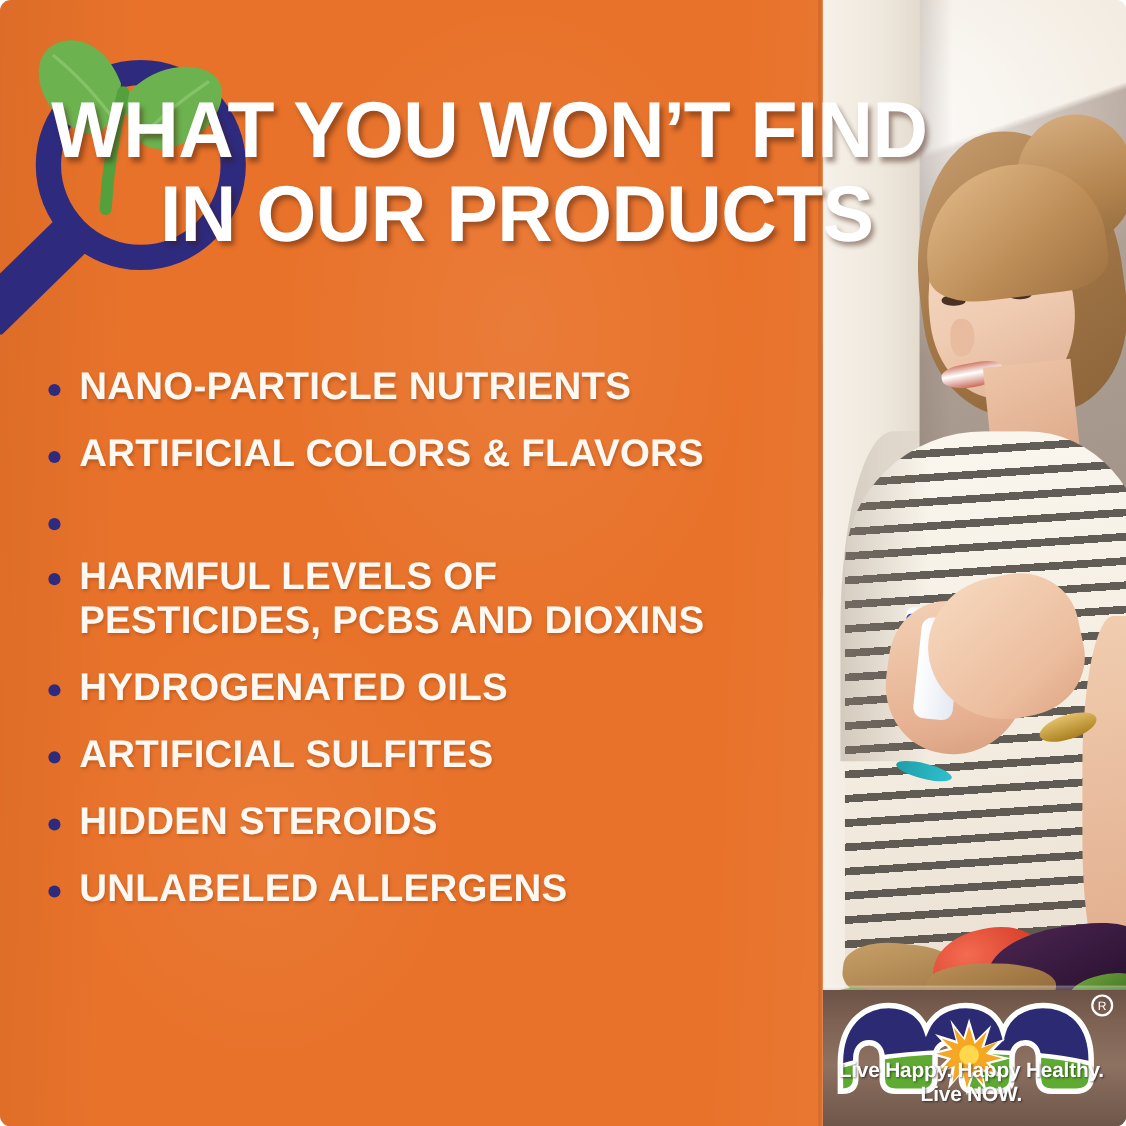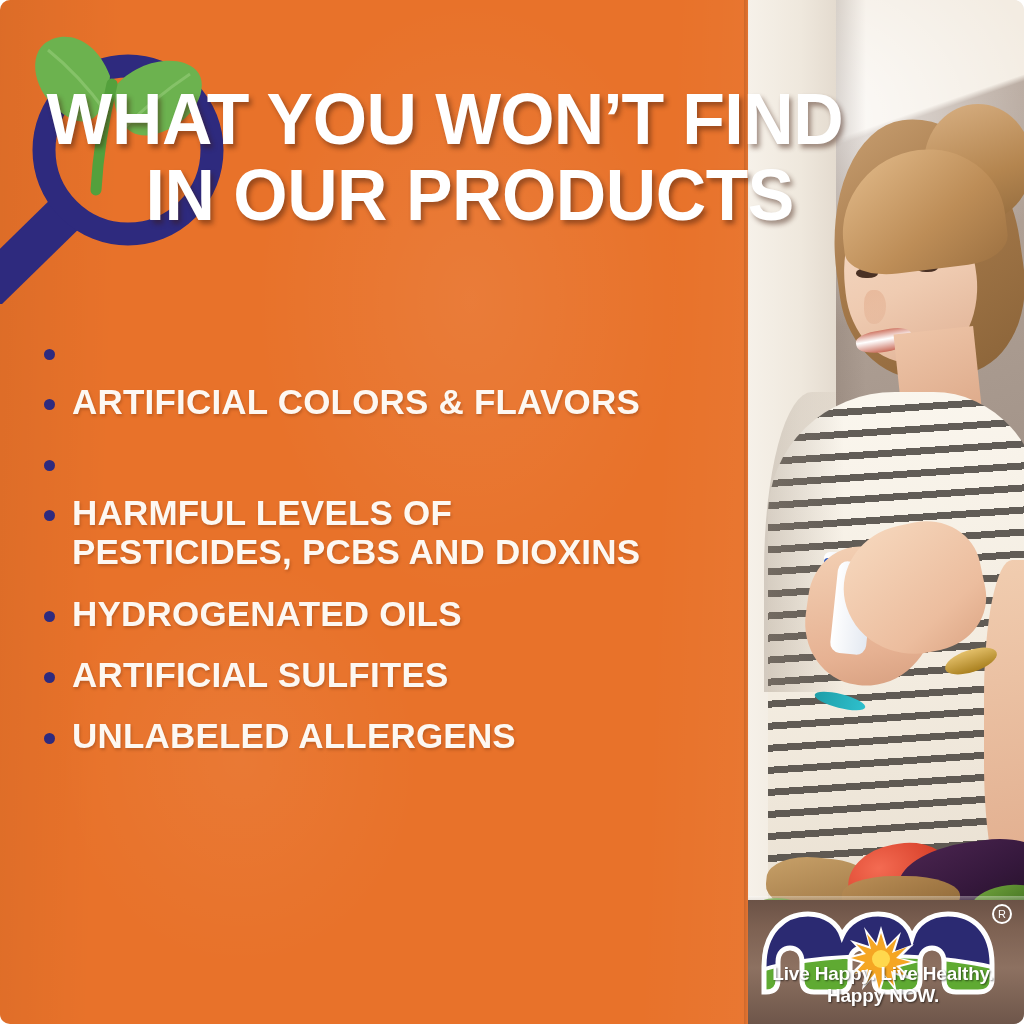--- a/index.html
+++ b/index.html
@@ -353,40 +353,45 @@
   </svg>
 
   <div class="title">
     <div class="title-line l1"><span>WHAT YOU </span><span class="title-strong">WON’T</span><span> FIND</span></div>
     <div class="title-line l2">IN OUR PRODUCTS</div>
   </div>
 
   <div class="list">
     <div class="list-item">
       <span class="bullet"></span>
+      <span class="item-text">NANO-PARTICLE NUTRIENTS</span>
     </div>
     <div class="list-item">
       <span class="bullet"></span>
       <span class="item-text">ARTIFICIAL COLORS &amp; FLAVORS</span>
     </div>
     <div class="list-item">
       <span class="bullet"></span>
     </div>
     <div class="list-item">
       <span class="bullet"></span>
       <span class="item-text">HARMFUL LEVELS OF
 PESTICIDES, PCBS AND DIOXINS</span>
     </div>
     <div class="list-item">
       <span class="bullet"></span>
       <span class="item-text">HYDROGENATED OILS</span>
     </div>
     <div class="list-item">
       <span class="bullet"></span>
       <span class="item-text">ARTIFICIAL SULFITES</span>
+    </div>
+    <div class="list-item">
+      <span class="bullet"></span>
+      <span class="item-text">HIDDEN STEROIDS</span>
     </div>
     <div class="list-item">
       <span class="bullet"></span>
       <span class="item-text">UNLABELED ALLERGENS</span>
     </div>
   </div>
 
   <svg class="logo" viewBox="0 0 266 108">
     <defs>
       <clipPath id="nowclip">
@@ -420,15 +425,15 @@
       <path fill="#f5a623" d="M 0 -27 L 5 -11 L 16 -22 L 11 -7 L 26 -13 L 15 -2 L 30 2 L 15 6 L 25 16 L 10 11 L 13 26 L 3 14 L -2 29 L -6 13 L -15 24 L -13 9 L -27 14 L -16 2 L -30 -2 L -15 -6 L -25 -16 L -10 -11 L -14 -26 L -4 -14 Z"></path>
       <circle cx="0" cy="-1" r="9" fill="#ffd84d"></circle>
     </g>
 
     <g>
       <circle cx="252" cy="18" r="9" fill="none" stroke="#ffffff" stroke-width="2"></circle>
       <text x="252" y="22" font-family="Liberation Sans, sans-serif" font-size="11" fill="#ffffff" text-anchor="middle">R</text>
     </g>
   </svg>
 
-  <div class="logo-tagline">Live Happy. Live Healthy. Happy NOW.</div>
+  <div class="logo-tagline">Live Happy. Happy Healthy. Live NOW.</div>
 
 </div>
 
 </body></html>

